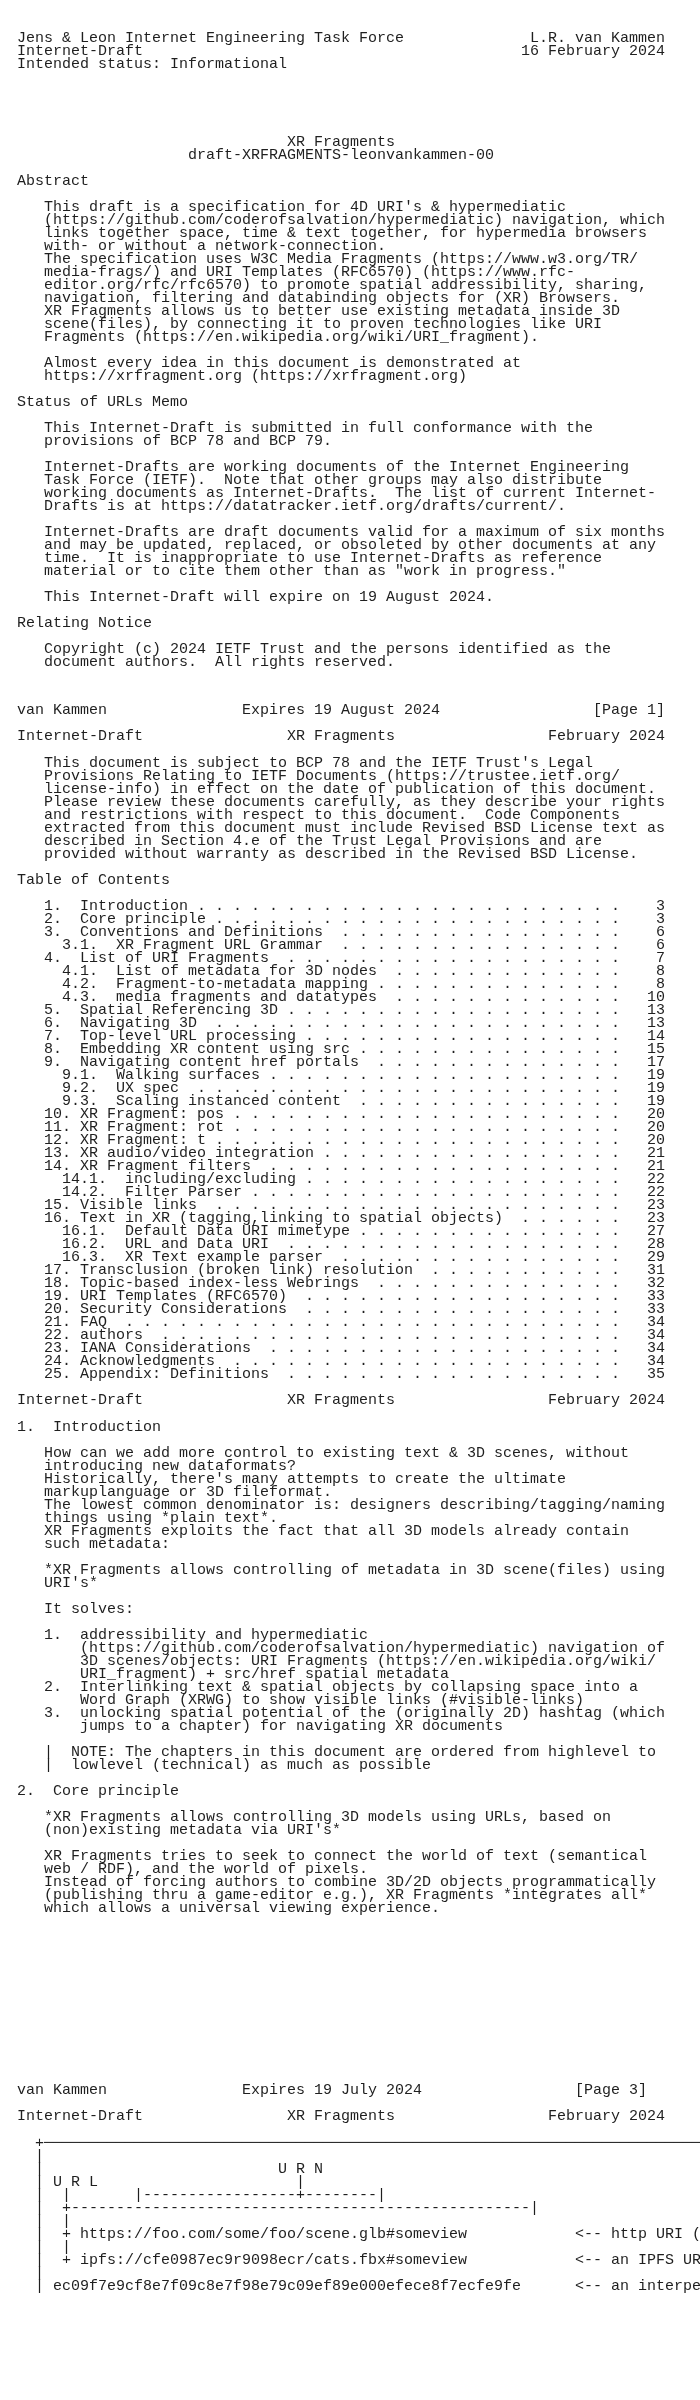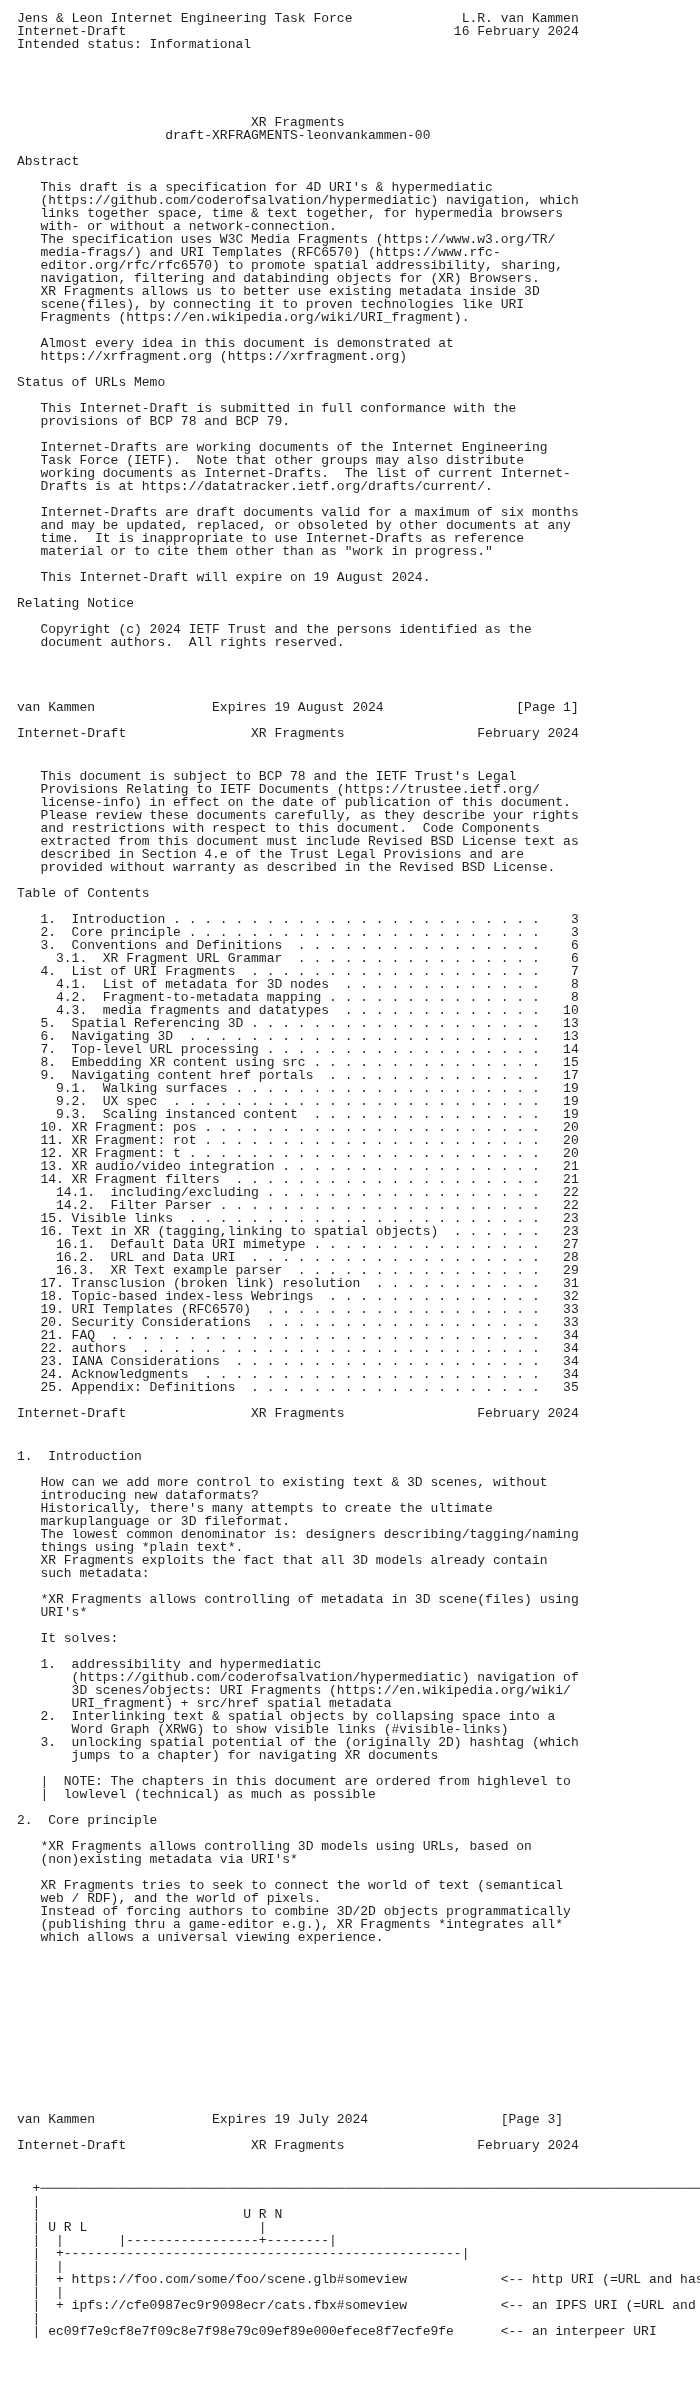--- a/index.html
+++ b/index.html
@@ -4,36 +4,36 @@
 <style>
   html,body{margin:0;padding:0;}
   body{
     width:700px;height:2400px;
     background:#ffffff;
     overflow:hidden;
   }
   .doc{
     box-sizing:border-box;
     width:700px;height:2400px;
-    padding:12px 0 0 17px;
+    padding:32px 0 0 17px;
     font-family:"Liberation Mono","DejaVu Sans Mono",monospace;
-    font-size:13px;
+    font-size:15px;
     line-height:13px;
     color:#1f1f1f;
     overflow:hidden;
   }
   pre{
     margin:0;
     font:inherit;
     white-space:pre;
   }
   .g1{margin-top:13px}
-  .g2{margin-top:30px}
+  .g2{margin-top:14px}
   .g3{margin-top:39px}
-  .g4{margin-top:52px}
+  .g4{margin-top:35px}
   .g5{margin-top:65px}
   .g13{margin-top:169px}
 </style>
 </head>
 <body>
 
 <div class="doc">
 
   <pre>Jens &amp; Leon Internet Engineering Task Force              L.R. van Kammen
 Internet-Draft                                          16 February 2024

